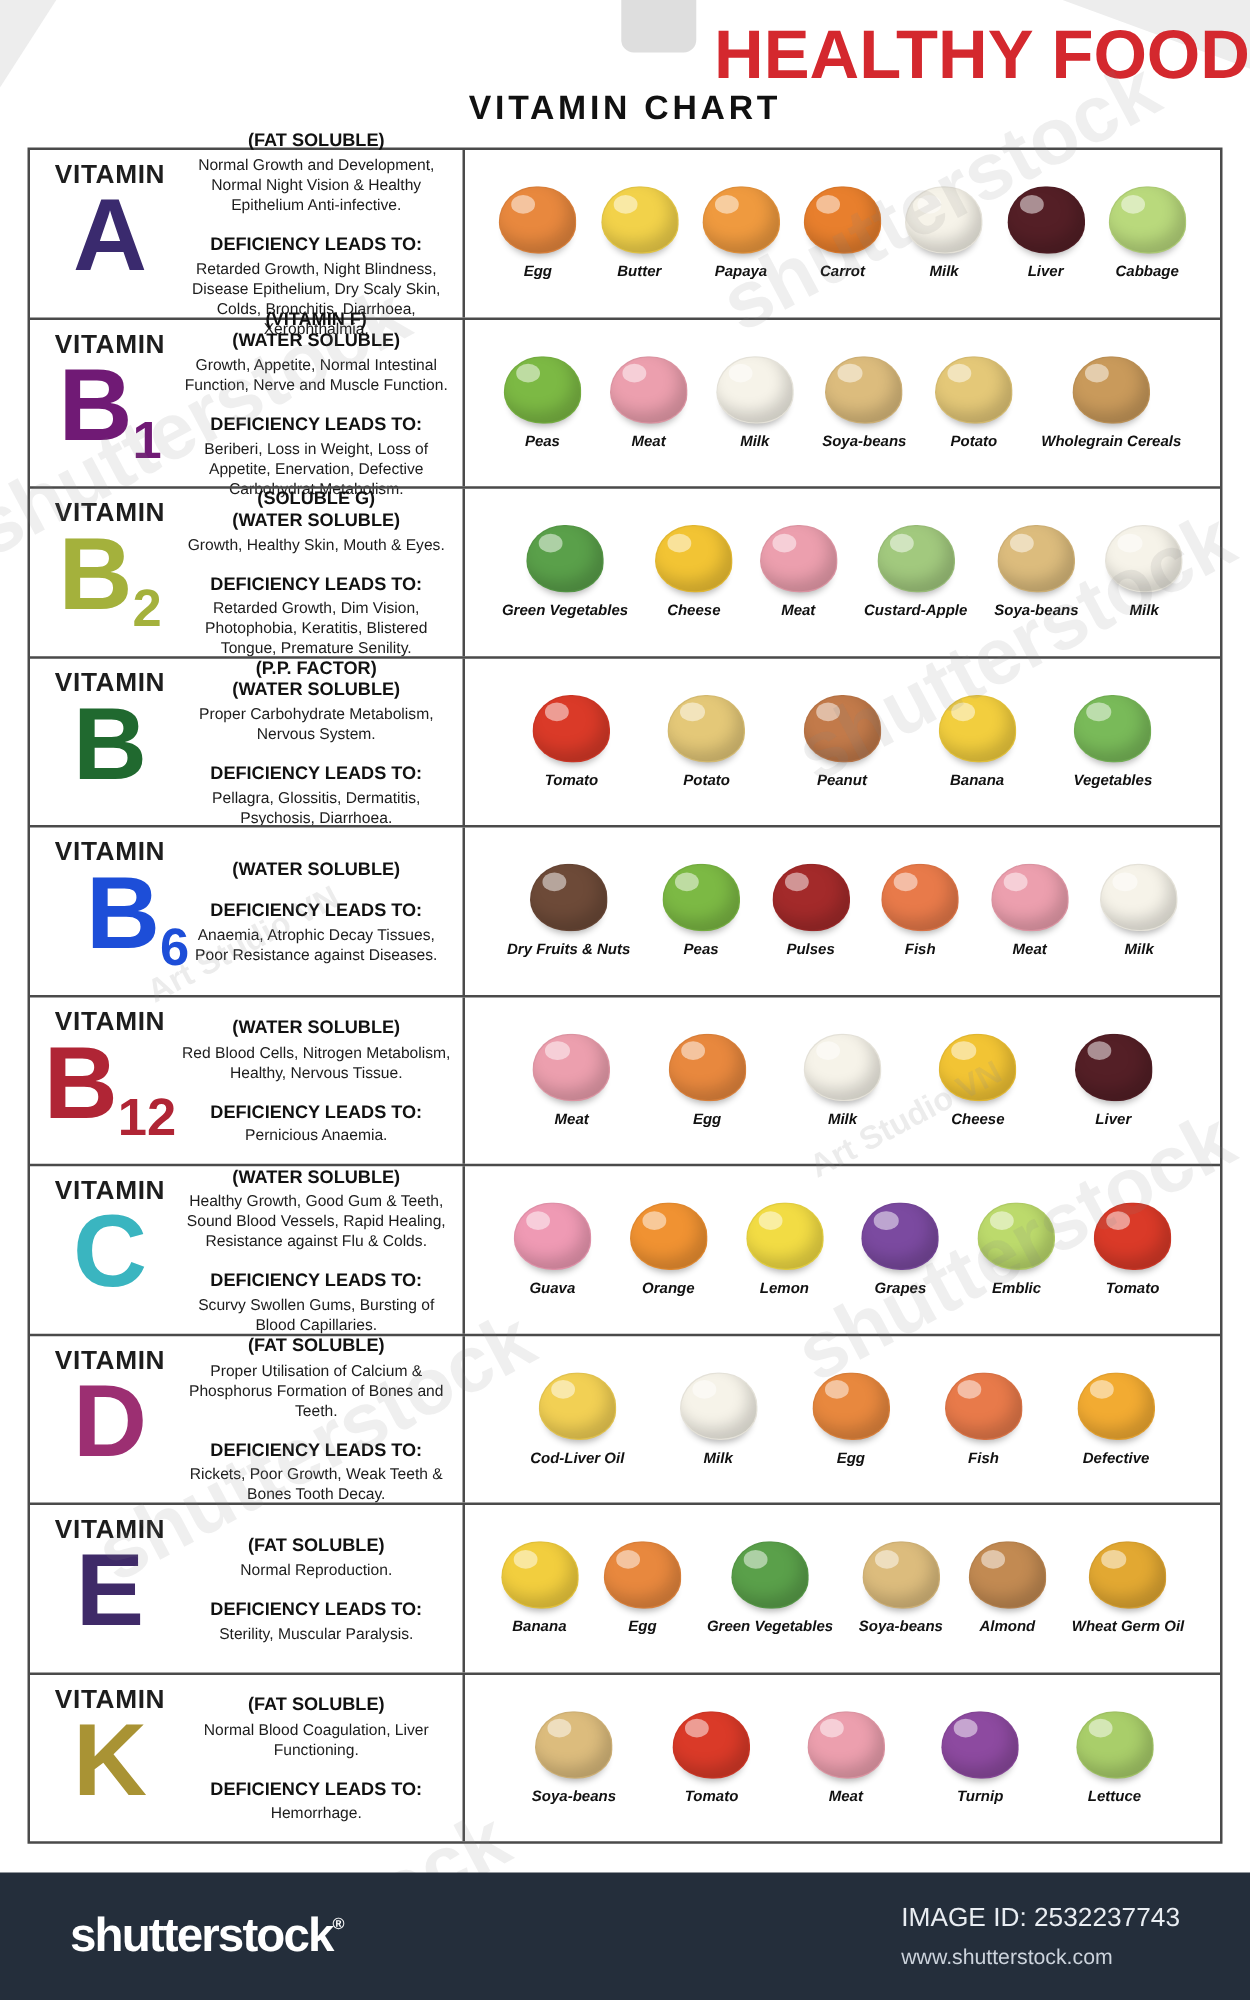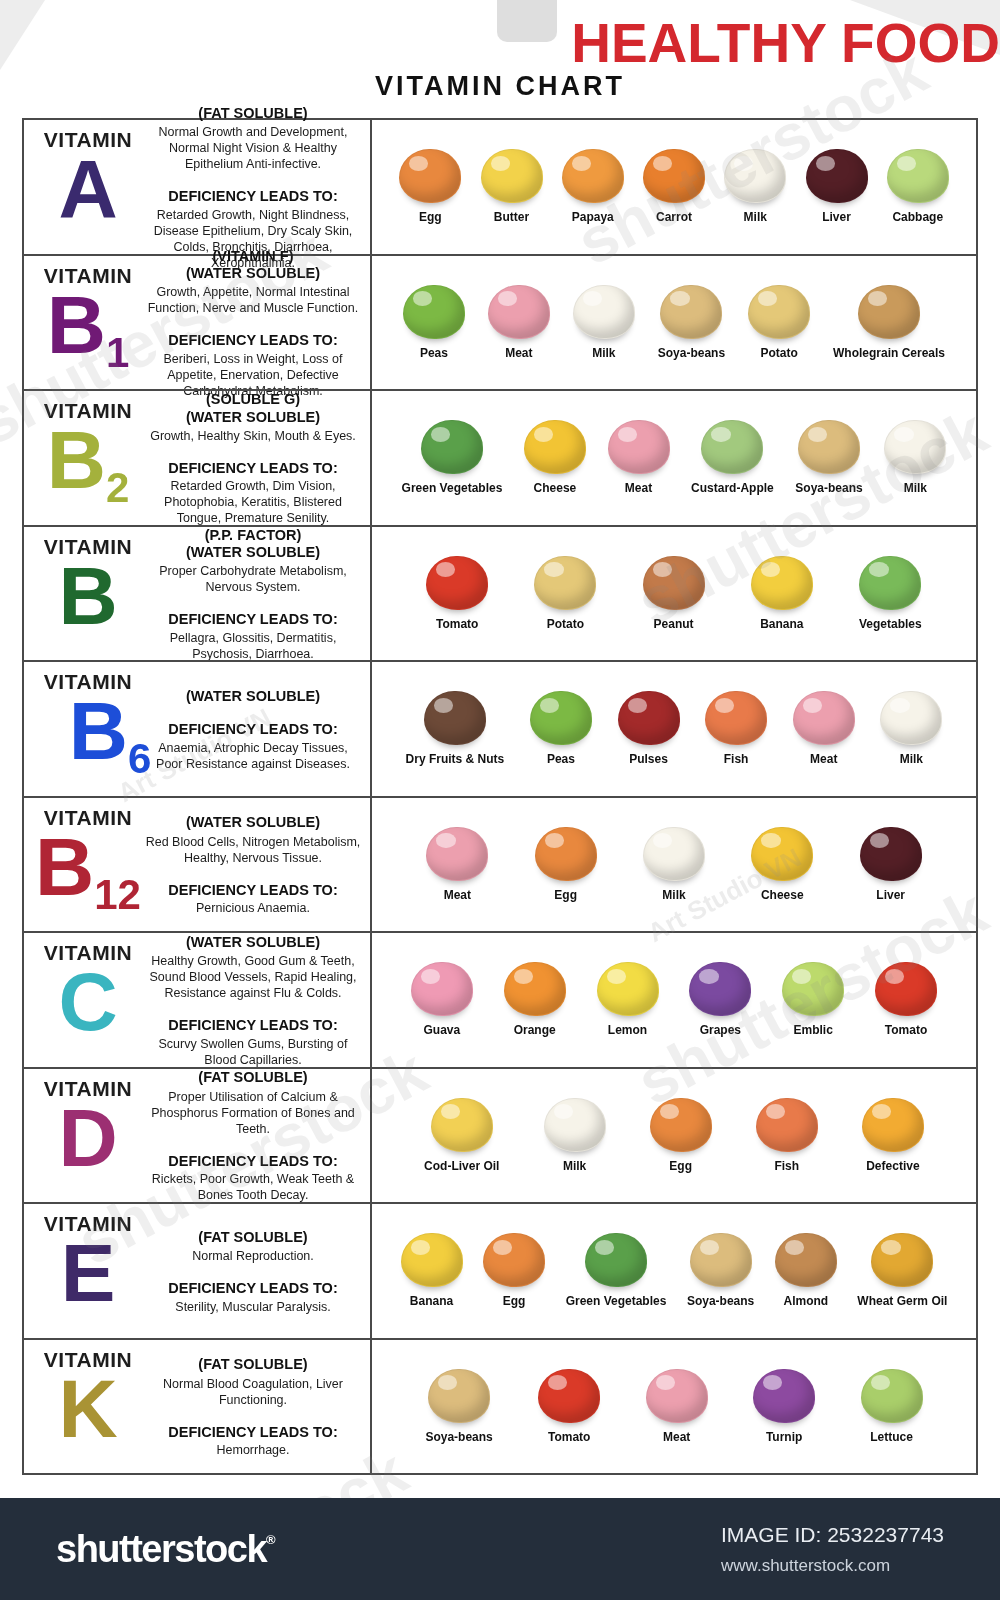--- a/index.html
+++ b/index.html
@@ -46,21 +46,21 @@
 
   .foods-cell { flex:1; display:flex; align-items:center; justify-content:space-evenly;
     padding:6px 8px; min-width:0; }
   .food { display:flex; flex-direction:column; align-items:center; gap:7px; min-width:0; }
   .food-blob { width:62px; height:54px; position:relative;
     border-radius:50% 50% 48% 52% / 55% 52% 45% 48%;
     border:1px solid rgba(0,0,0,0.07);
     box-shadow:0 7px 6px -5px rgba(0,0,0,0.3), inset -6px -8px 12px rgba(0,0,0,0.18); }
   .food-blob::after { content:""; position:absolute; left:15%; top:11%; width:32%; height:28%;
     border-radius:50%; background:rgba(255,255,255,0.5); }
-  .food-label { font-size:12px; font-weight:700; color:#111; white-space:nowrap; }
+  .food-label { font-size:12px; font-weight:700; color:#111; white-space:nowrap;font-style:italic; }
 
   
   .footer { position:absolute; left:0; right:0; bottom:0; height:102px; background:#242e3b;
     display:flex; align-items:center; justify-content:space-between; padding:0 56px; z-index:6; }
   .logo { color:#ffffff; font-size:38px; font-weight:700; letter-spacing:-1.5px; }
   .logo .reg { font-size:13px; vertical-align:18px; letter-spacing:0; }
   .footer-right { text-align:left; }
   .image-id { color:#e9edf2; font-size:21px; }
   .website { color:#ccd3dc; font-size:17px; margin-top:9px; }
 </style>

